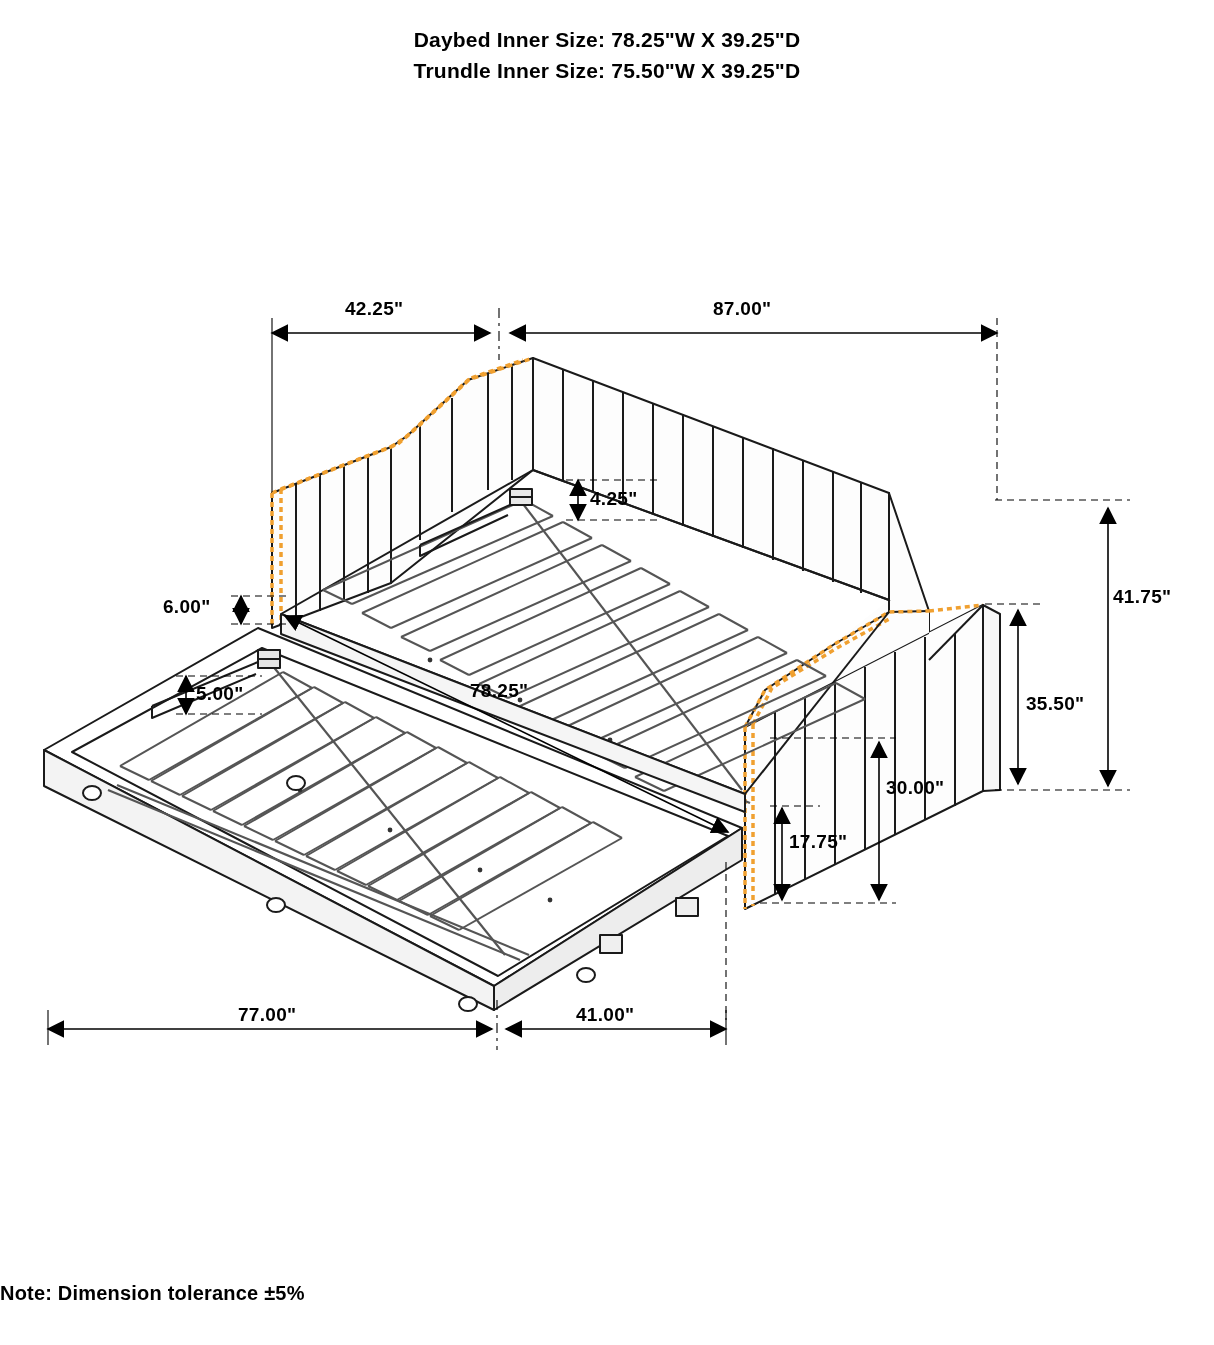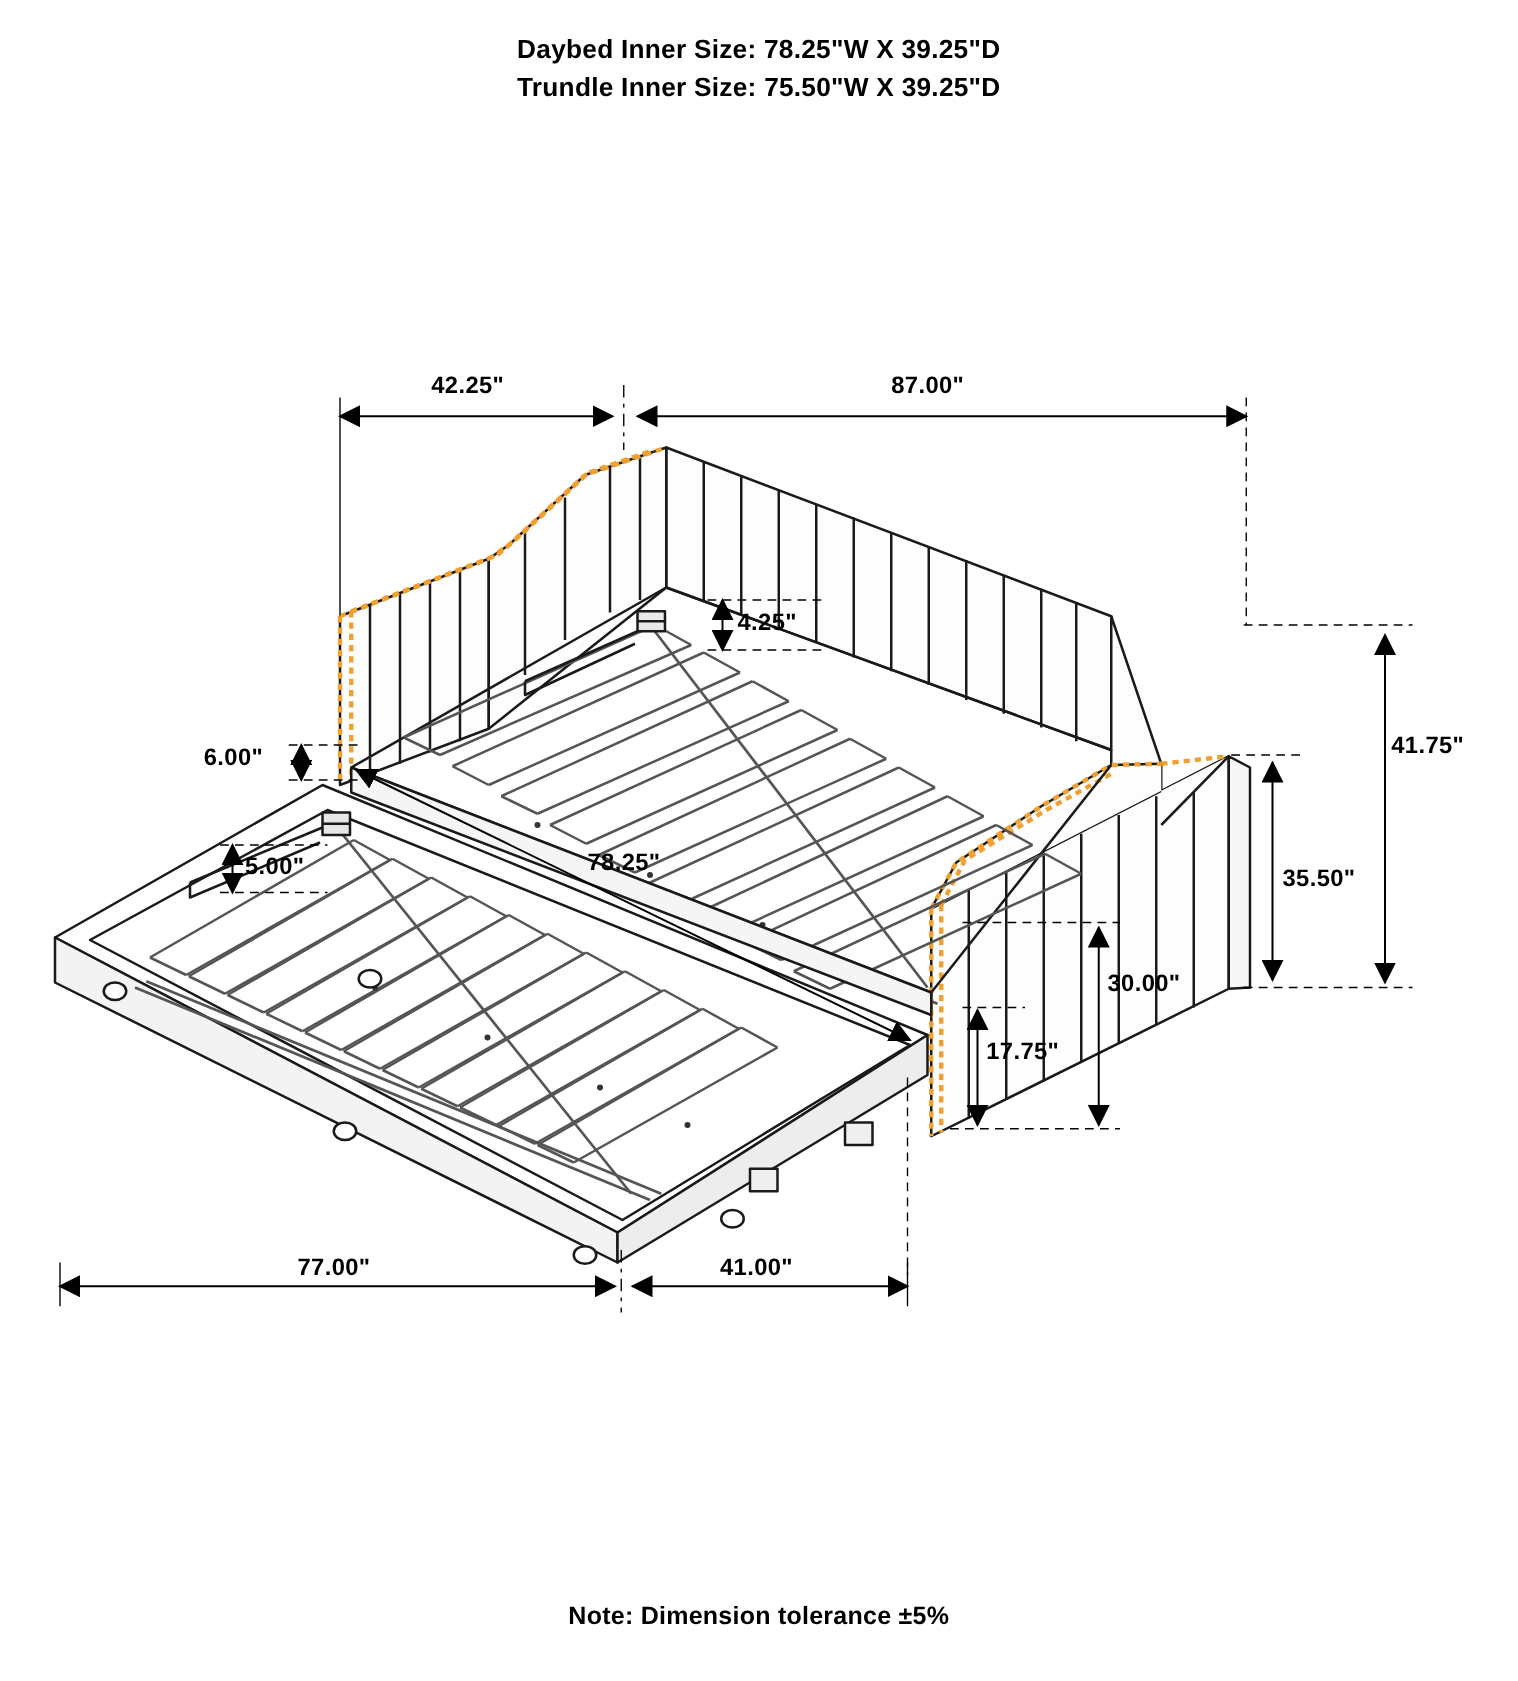--- a/index.html
+++ b/index.html
@@ -24,21 +24,21 @@
     font-size: 21px;
     font-weight: bold;
     line-height: 31px;
     letter-spacing: 0.2px;
   }
   .footer-note {
     position: absolute;
     top: 1282px;
     left: 0;
     width: 1214px;
-    text-align: center;
+    text-align: left;
     font-size: 20px;
     font-weight: bold;
     letter-spacing: 0.2px;
   }
   .diagram {
     position: absolute;
     top: 0;
     left: 0;
     width: 1214px;
     height: 1345px;

